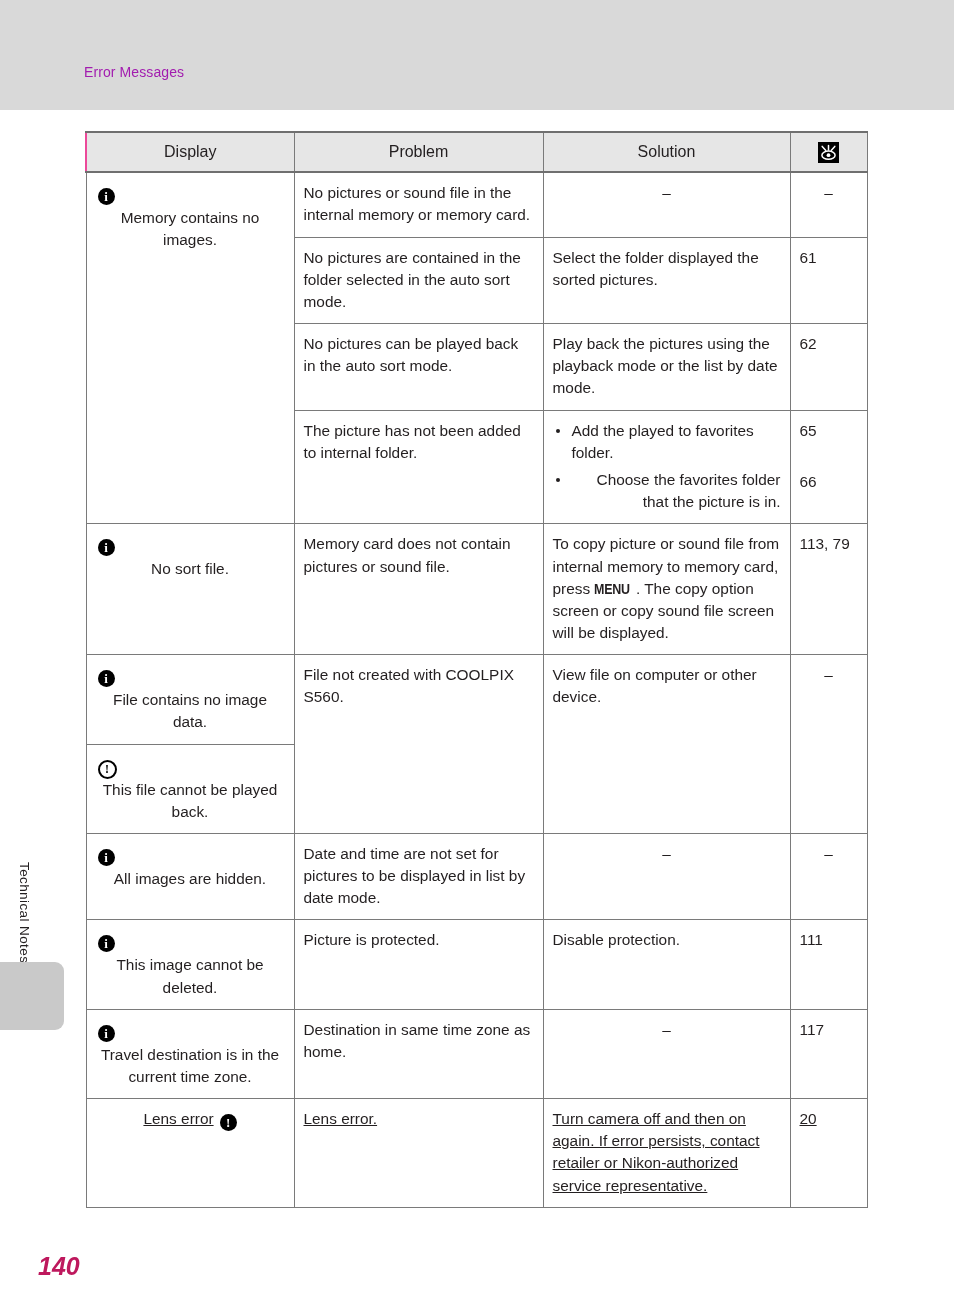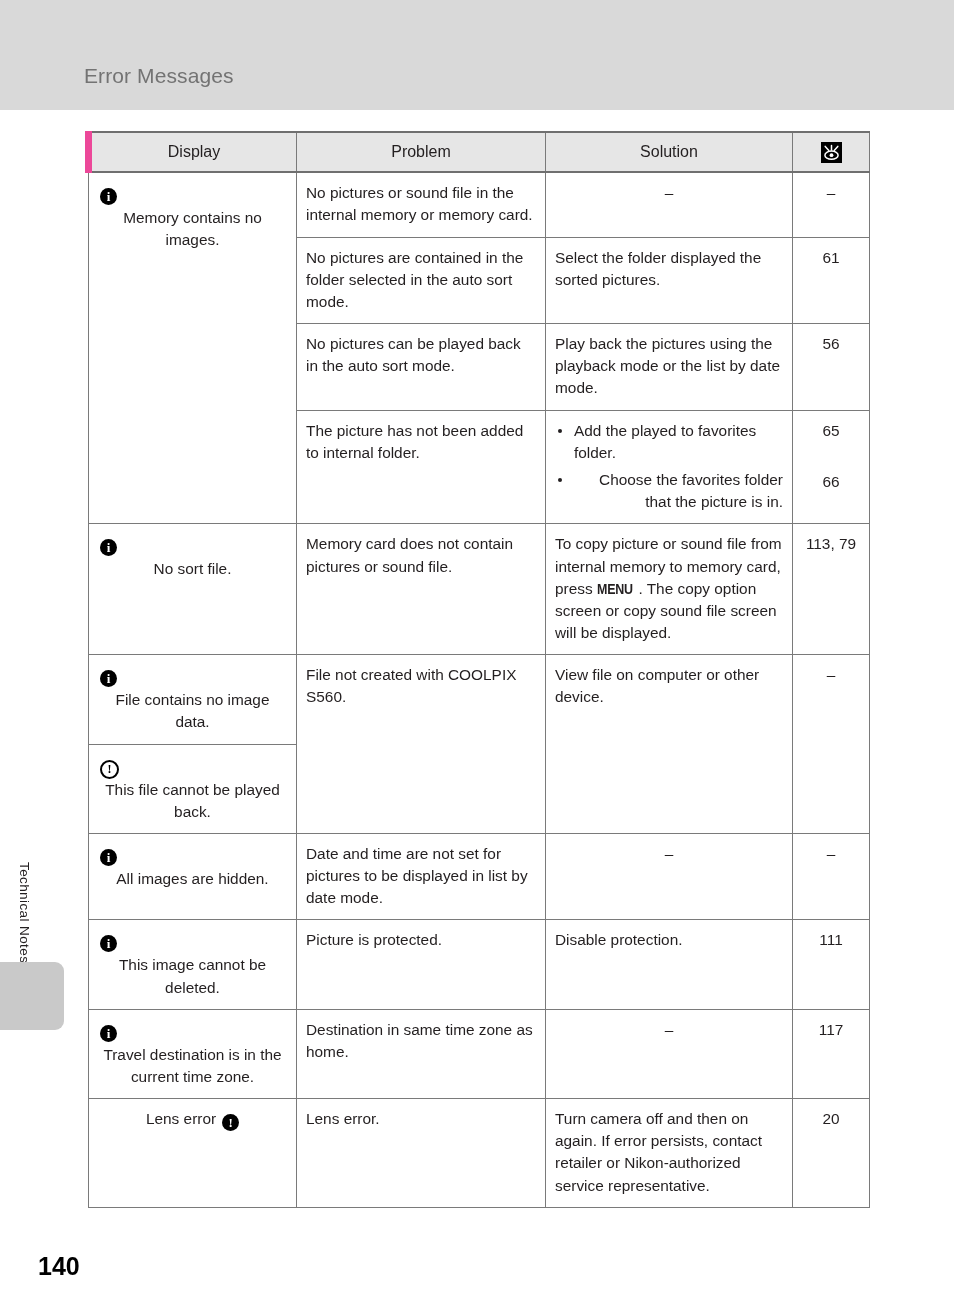--- a/index.html
+++ b/index.html
@@ -19,23 +19,23 @@
   
   .header-band {
     position: absolute;
     left: 0; top: 0;
     width: 954px; height: 110px;
     background: #d9d9d9;
   }
   .header-title {
     position: absolute;
     left: 84px; top: 64px;
-    font-size: 21px;
+    font-size: 14px;
     letter-spacing: 0.1px;
-    color: #737373;
+    color: #a21caf;
     white-space: nowrap;
   }
 
   
   .side-tab-label {
     position: absolute;
     left: 17px;
     top: 862px;
     font-size: 13.5px;
     color: #231f20;
@@ -53,22 +53,23 @@
     background: #c9c9c9;
     border-radius: 0 9px 9px 0;
   }
 
   
   .page-number {
     position: absolute;
     left: 38px;
     top: 1252px;
     font-size: 25px;
+    font-style: italic;
     font-weight: bold;
-    color: #000000;
+    color: #be185d;
   }
 
   
   .table-wrap {
     position: absolute;
     left: 85px;
     top: 131px;
     width: 781px;
   }
   table.err {
@@ -94,25 +95,25 @@
     text-align: center;
     vertical-align: middle;
     font-weight: normal;
     font-size: 16px;
     height: 19px;
     padding: 7px 6px 8px 6px;
   }
   
   table.err { border: 0; }
   table.err thead th { border-top: 2px solid #6f6f6f; border-bottom: 2px solid #6f6f6f; }
-  table.err thead th.first { border-left: 7px solid #ec4899; }
+  table.err thead th.first { border-left: 2px solid #ec4899; }
   table.err tbody td { border-color: #7a7a7a; }
   .sect-top > td { border-top: 2px solid #6f6f6f; }
-  .tbl-bottom > td { border-bottom: 2px solid #6f6f6f; }
-  td.page { text-align: center; padding-top: 9px; }
+  .tbl-bottom > td { border-bottom: 2px solid #6f6f6f; text-decoration: underline; }
+  td.page { padding-top: 9px; }
   td.dash { text-align: center; vertical-align: middle; }
   td.display-cell { text-align: center; padding-top: 8px; }
 
   .display-msg { display: block; margin-top: 7px; }
 
   
   .icon-info, .icon-warn-solid {
     display: inline-block;
     width: 17px; height: 17px;
     border-radius: 50%;
@@ -234,21 +235,21 @@
       <td class="page dash">–</td>
     </tr>
     <tr>
       <td>No pictures are contained in the folder selected in the auto sort mode.</td>
       <td>Select the folder displayed the sorted pictures.</td>
       <td class="page">61</td>
     </tr>
     <tr>
       <td>No pictures can be played back in the auto sort mode.</td>
       <td>Play back the pictures using the playback mode or the list by date mode.</td>
-      <td class="page">56</td>
+      <td class="page">62</td>
     </tr>
     <tr>
       <td>The picture has not been added to internal folder.</td>
       <td>
         <ul class="bullets">
           <li>Add the played to favorites folder.</li>
           <li>Choose the favorites folder that the picture is in.</li>
         </ul>
       </td>
       <td class="page">

